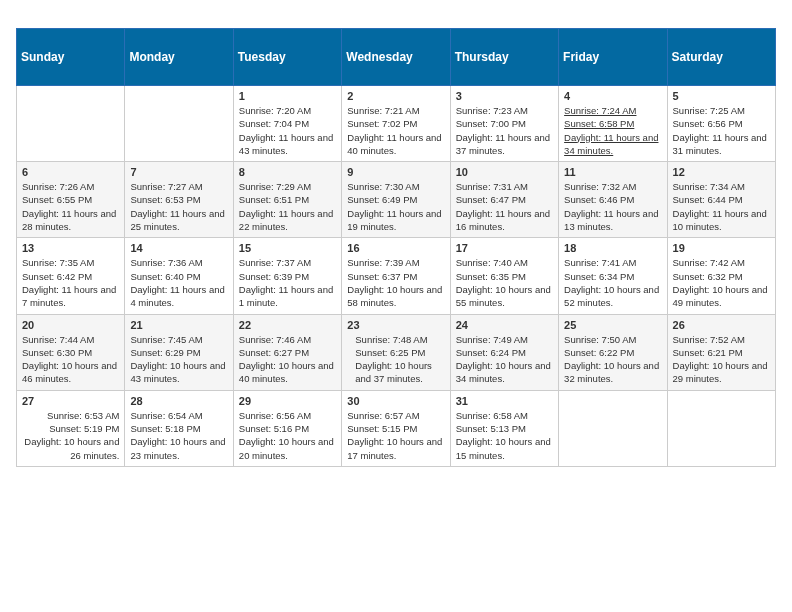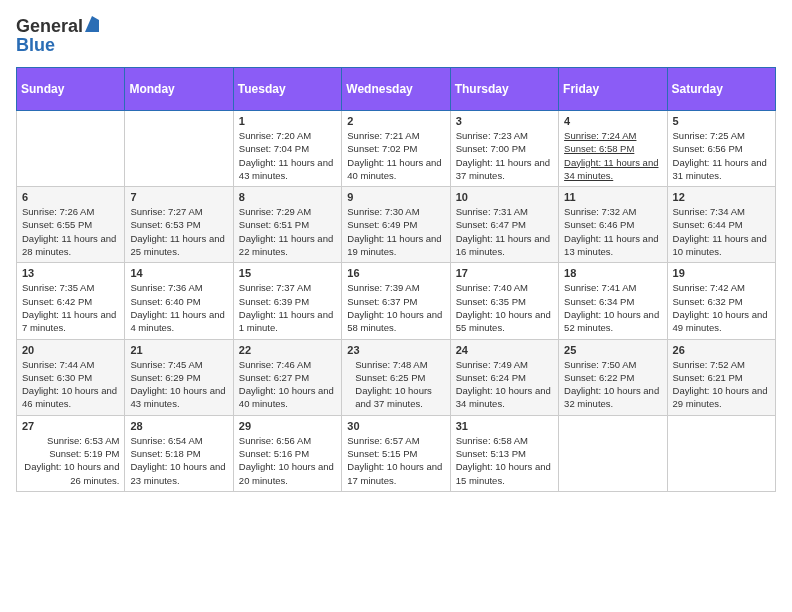--- a/index.html
+++ b/index.html
@@ -48,25 +48,25 @@
     .location-title {
       font-size: 16px;
       color: #555;
     }
     .calendar {
       width: 100%;
       border-collapse: collapse;
       border: 1px solid #ccc;
     }
     .calendar th {
-      background: #8b5cf6;
+      background: #0369a1;
       color: #fff;
       font-size: 12px;
       font-weight: bold;
-      padding: 14px 4px;
+      padding: 21px 4px;
       text-align: left;
       border: 1px solid #2a6db5;
     }
     .calendar td {
       border: 1px solid #ccc;
       vertical-align: top;
       padding: 4px 5px;
       width: 108px;
       min-height: 80px;
       font-size: 10px;
@@ -90,33 +90,20 @@
       background: #fff !important;
     }
     .calendar tr:nth-child(even) .empty-cell {
       background: #f5f5f5 !important;
     }
   </style>
 </head>
 <body>
 
 <div class="header-area">
-  <div class="logo">
-    <div class="logo-row">
-      <span class="logo-general">General</span>
-      <span style="display:inline-block;margin-left:2px;vertical-align:middle;">
-        <svg width="14" height="16" viewBox="0 0 14 16">
-          <polygon points="0,16 14,16 14,4 7,0" fill="#2a6db5"></polygon>
-        </svg>
-      </span>
-    </div>
-    <div>
-      <span class="logo-blue">Blue</span>
-    </div>
-  </div>
   <div class="title-area">
   </div>
 </div>
 
 <table class="calendar">
   <thead>
     <tr>
     <th>Sunday</th>
         <th>Monday</th>
         <th>Tuesday</th>

